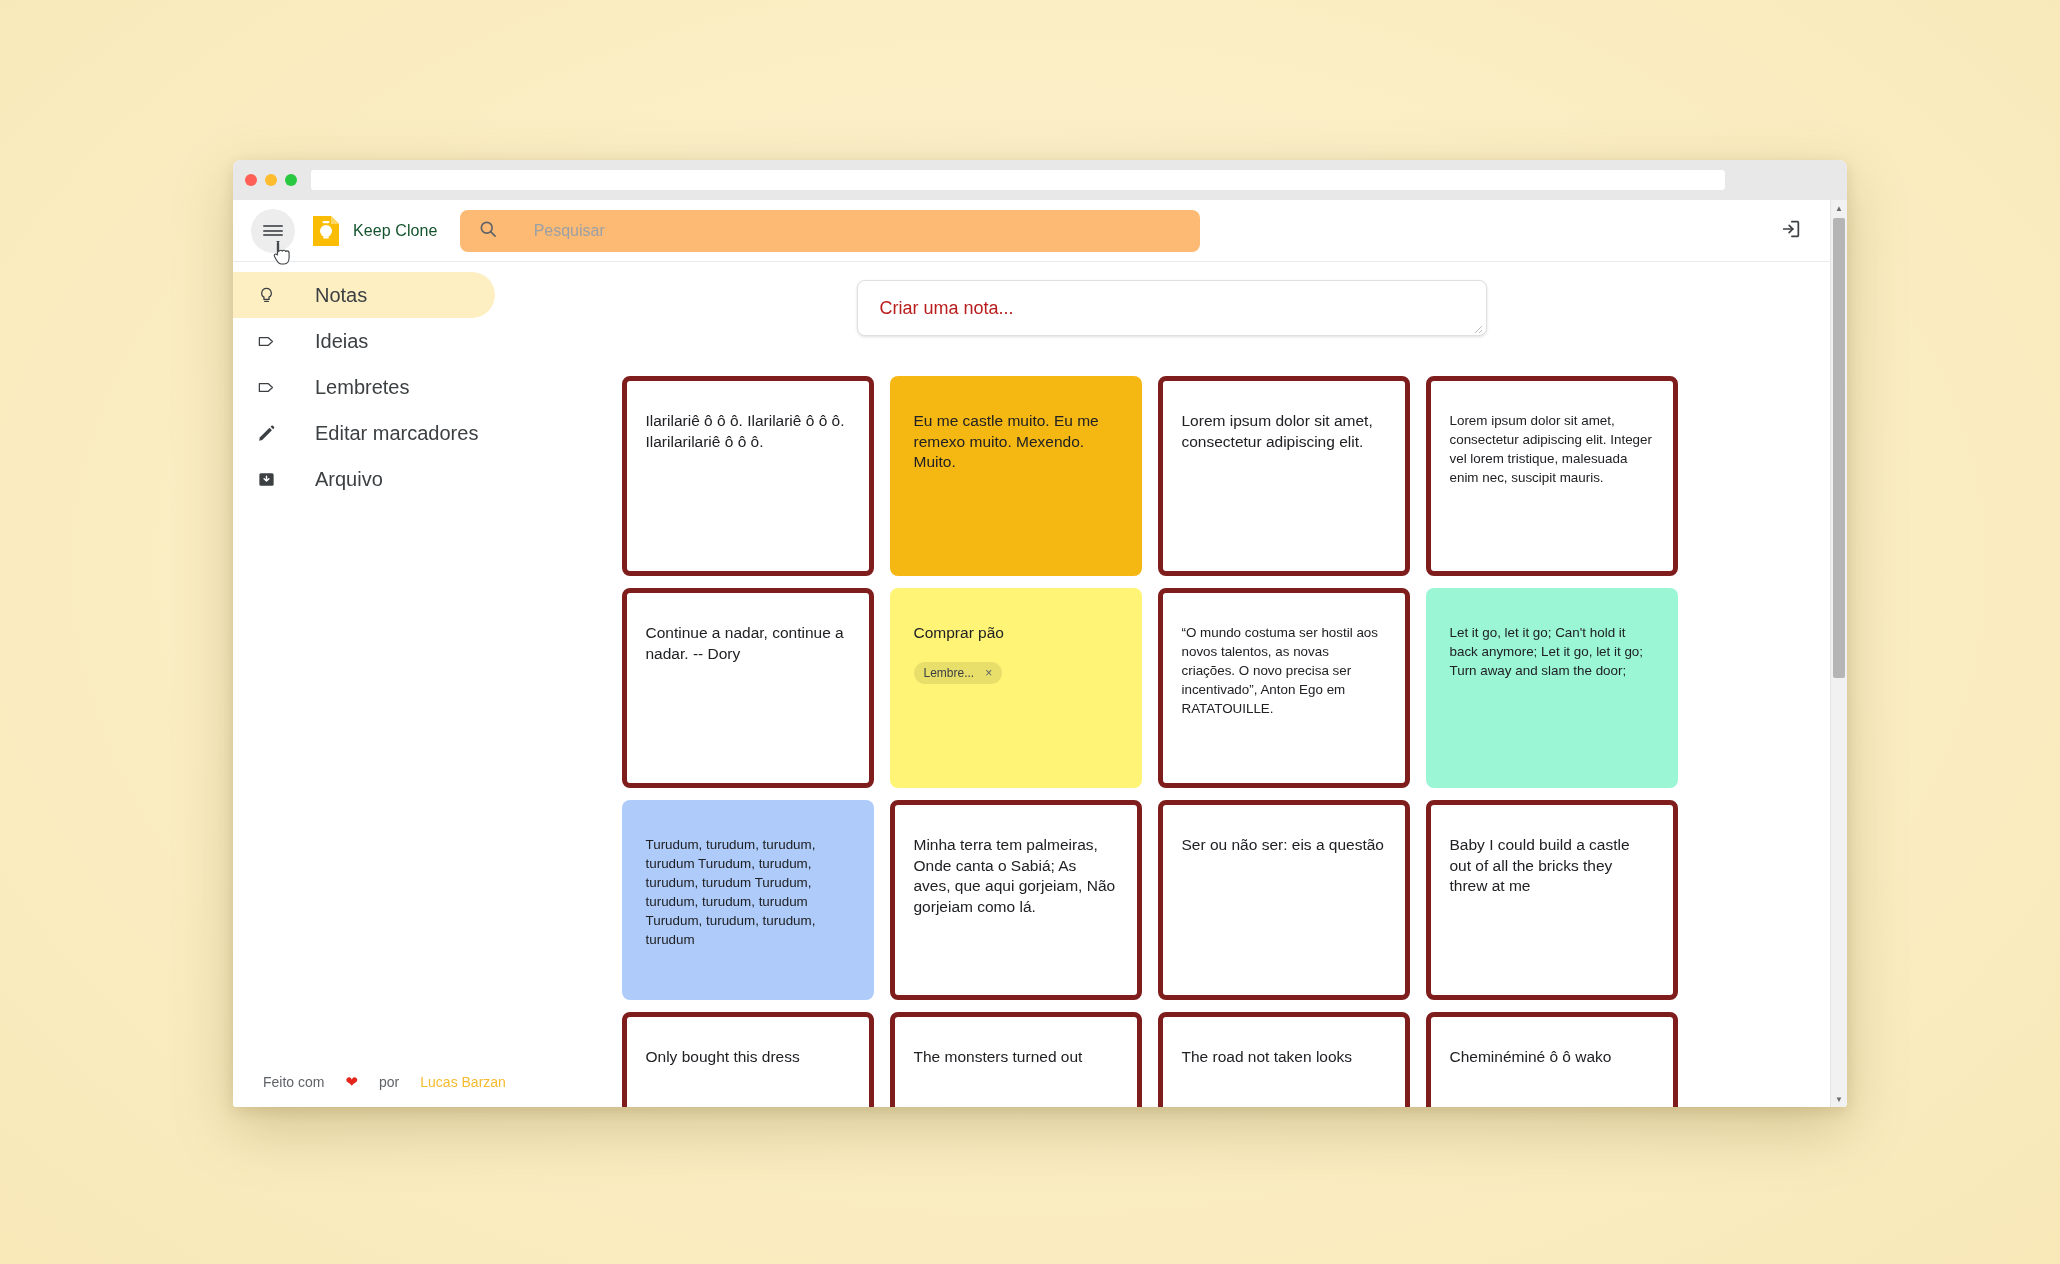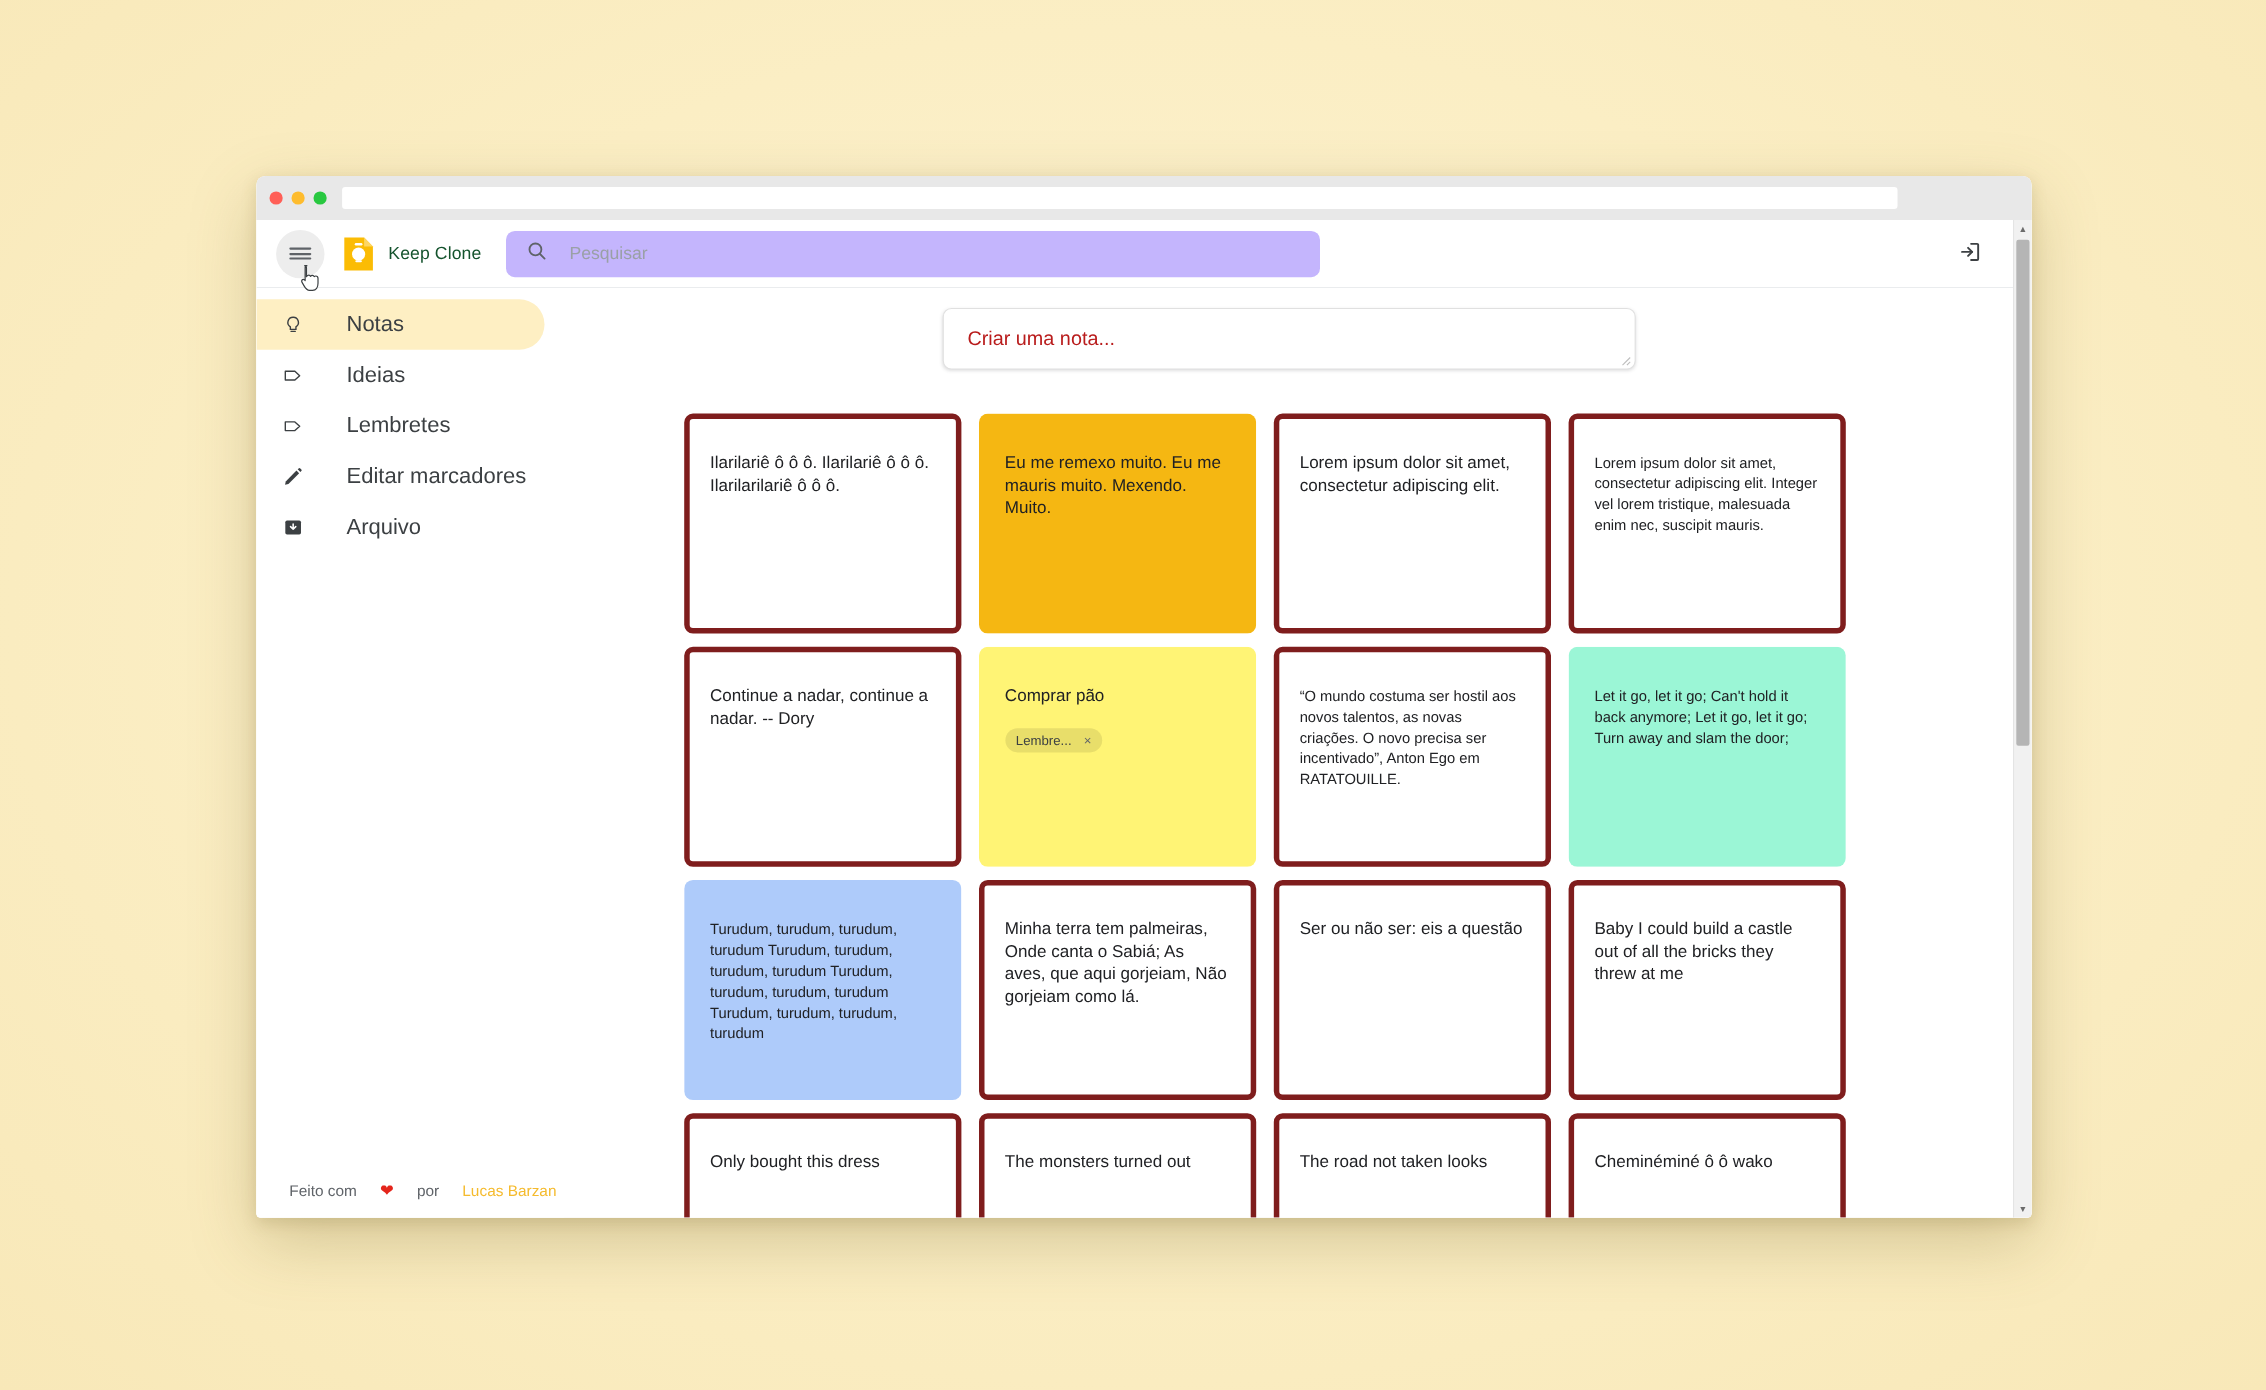--- a/index.html
+++ b/index.html
@@ -136,27 +136,27 @@
     font-size: 16px;
     color: #14532d;
     letter-spacing: .1px;
     white-space: nowrap;
   }
 
   #search-wrap {
     margin-left: 22px;
     height: 42px;
     width: 740px;
-    background: #c4b5fd;
+    background: #fdba74;
     border-radius: 8px;
     display: flex;
     align-items: center;
     padding: 0 18px;
     box-sizing: border-box;
-    gap: 18px;
+    gap: 34px;
   }
   #search-input {
     flex: 1;
     border: none;
     outline: none;
     background: transparent;
     font-family: "Liberation Sans", sans-serif;
     font-size: 16px;
     color: #3c4043;
     height: 100%;
@@ -484,21 +484,21 @@
                 <line x1="11" y1="8" x2="8" y2="11"></line>
               </svg>
             </span>
           </div>
 
           <div id="notes-grid">
               <div class="note-card" style="background: rgb(255, 255, 255);">
                 <div class="note-text">Ilarilariê ô ô ô. Ilarilariê ô ô ô. Ilarilarilariê ô ô ô.</div>
               </div>
               <div class="note-card colored" style="background: rgb(245, 183, 18);">
-                <div class="note-text">Eu me remexo muito. Eu me mauris muito. Mexendo. Muito.</div>
+                <div class="note-text">Eu me castle muito. Eu me remexo muito. Mexendo. Muito.</div>
               </div>
               <div class="note-card" style="background: rgb(255, 255, 255);">
                 <div class="note-text">Lorem ipsum dolor sit amet, consectetur adipiscing elit.</div>
               </div>
               <div class="note-card" style="background: rgb(255, 255, 255);">
                 <div class="note-text small">Lorem ipsum dolor sit amet, consectetur adipiscing elit. Integer vel lorem tristique, malesuada enim nec, suscipit mauris.</div>
               </div>
               <div class="note-card" style="background: rgb(255, 255, 255);">
                 <div class="note-text">Continue a nadar, continue a nadar. -- Dory</div>
               </div>

